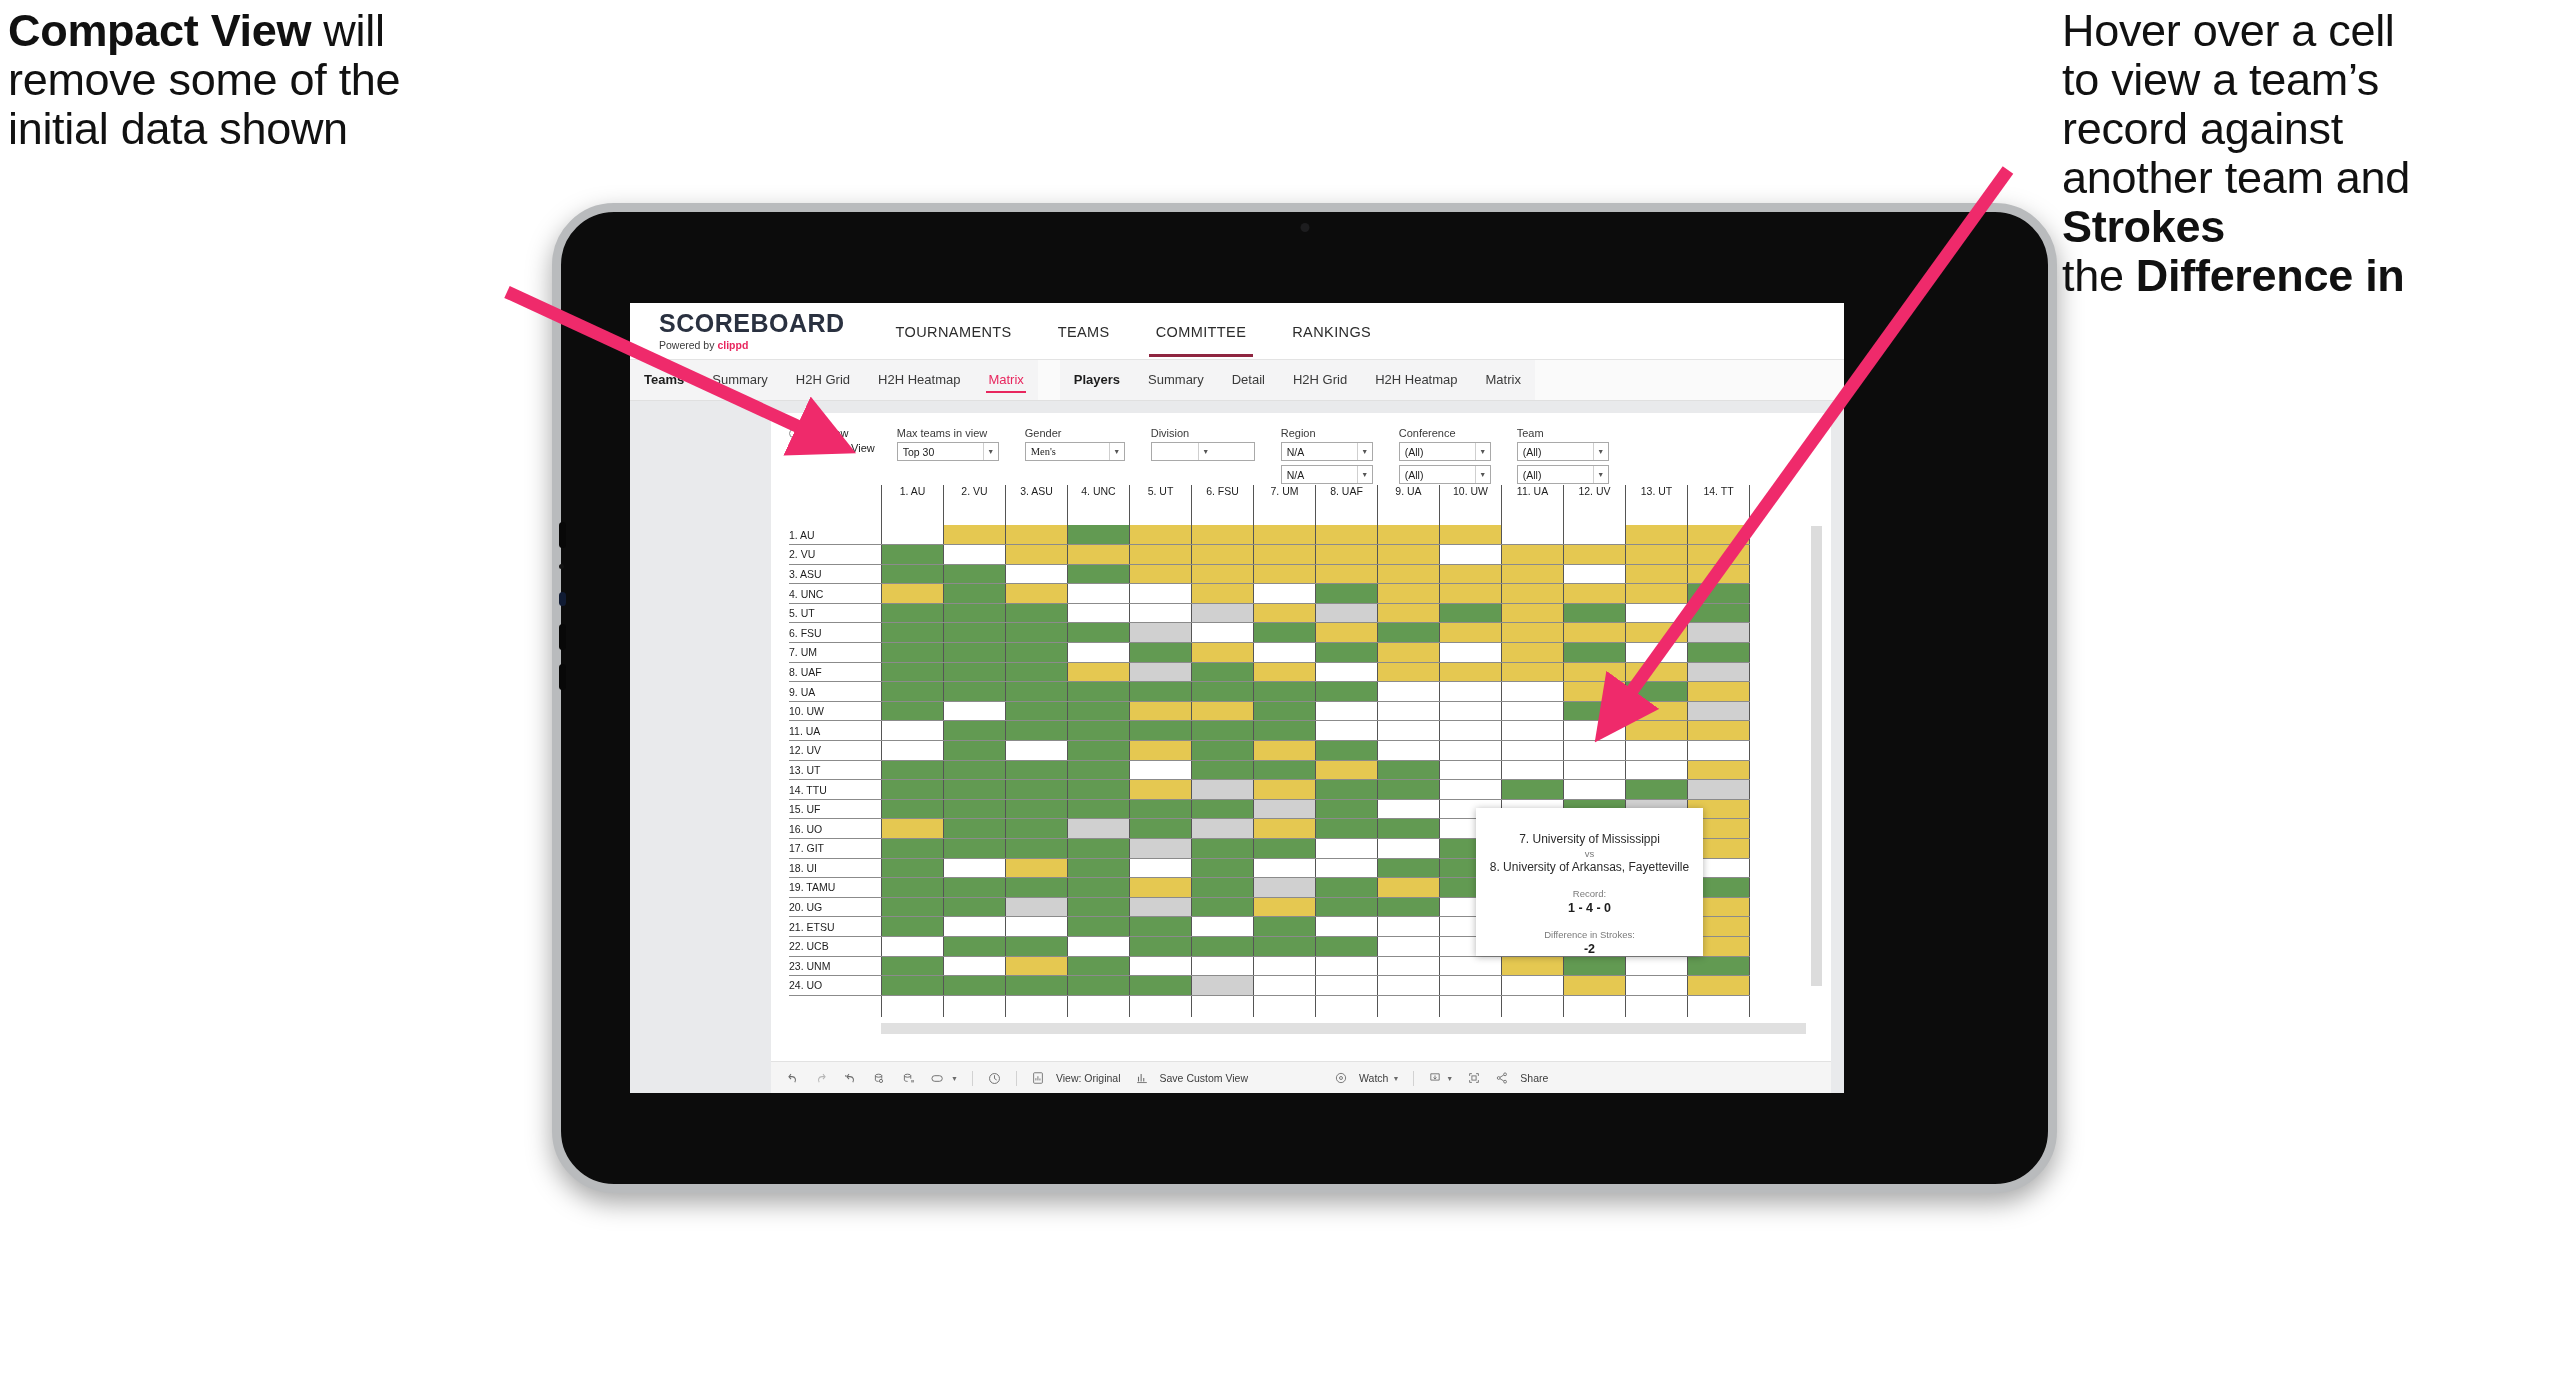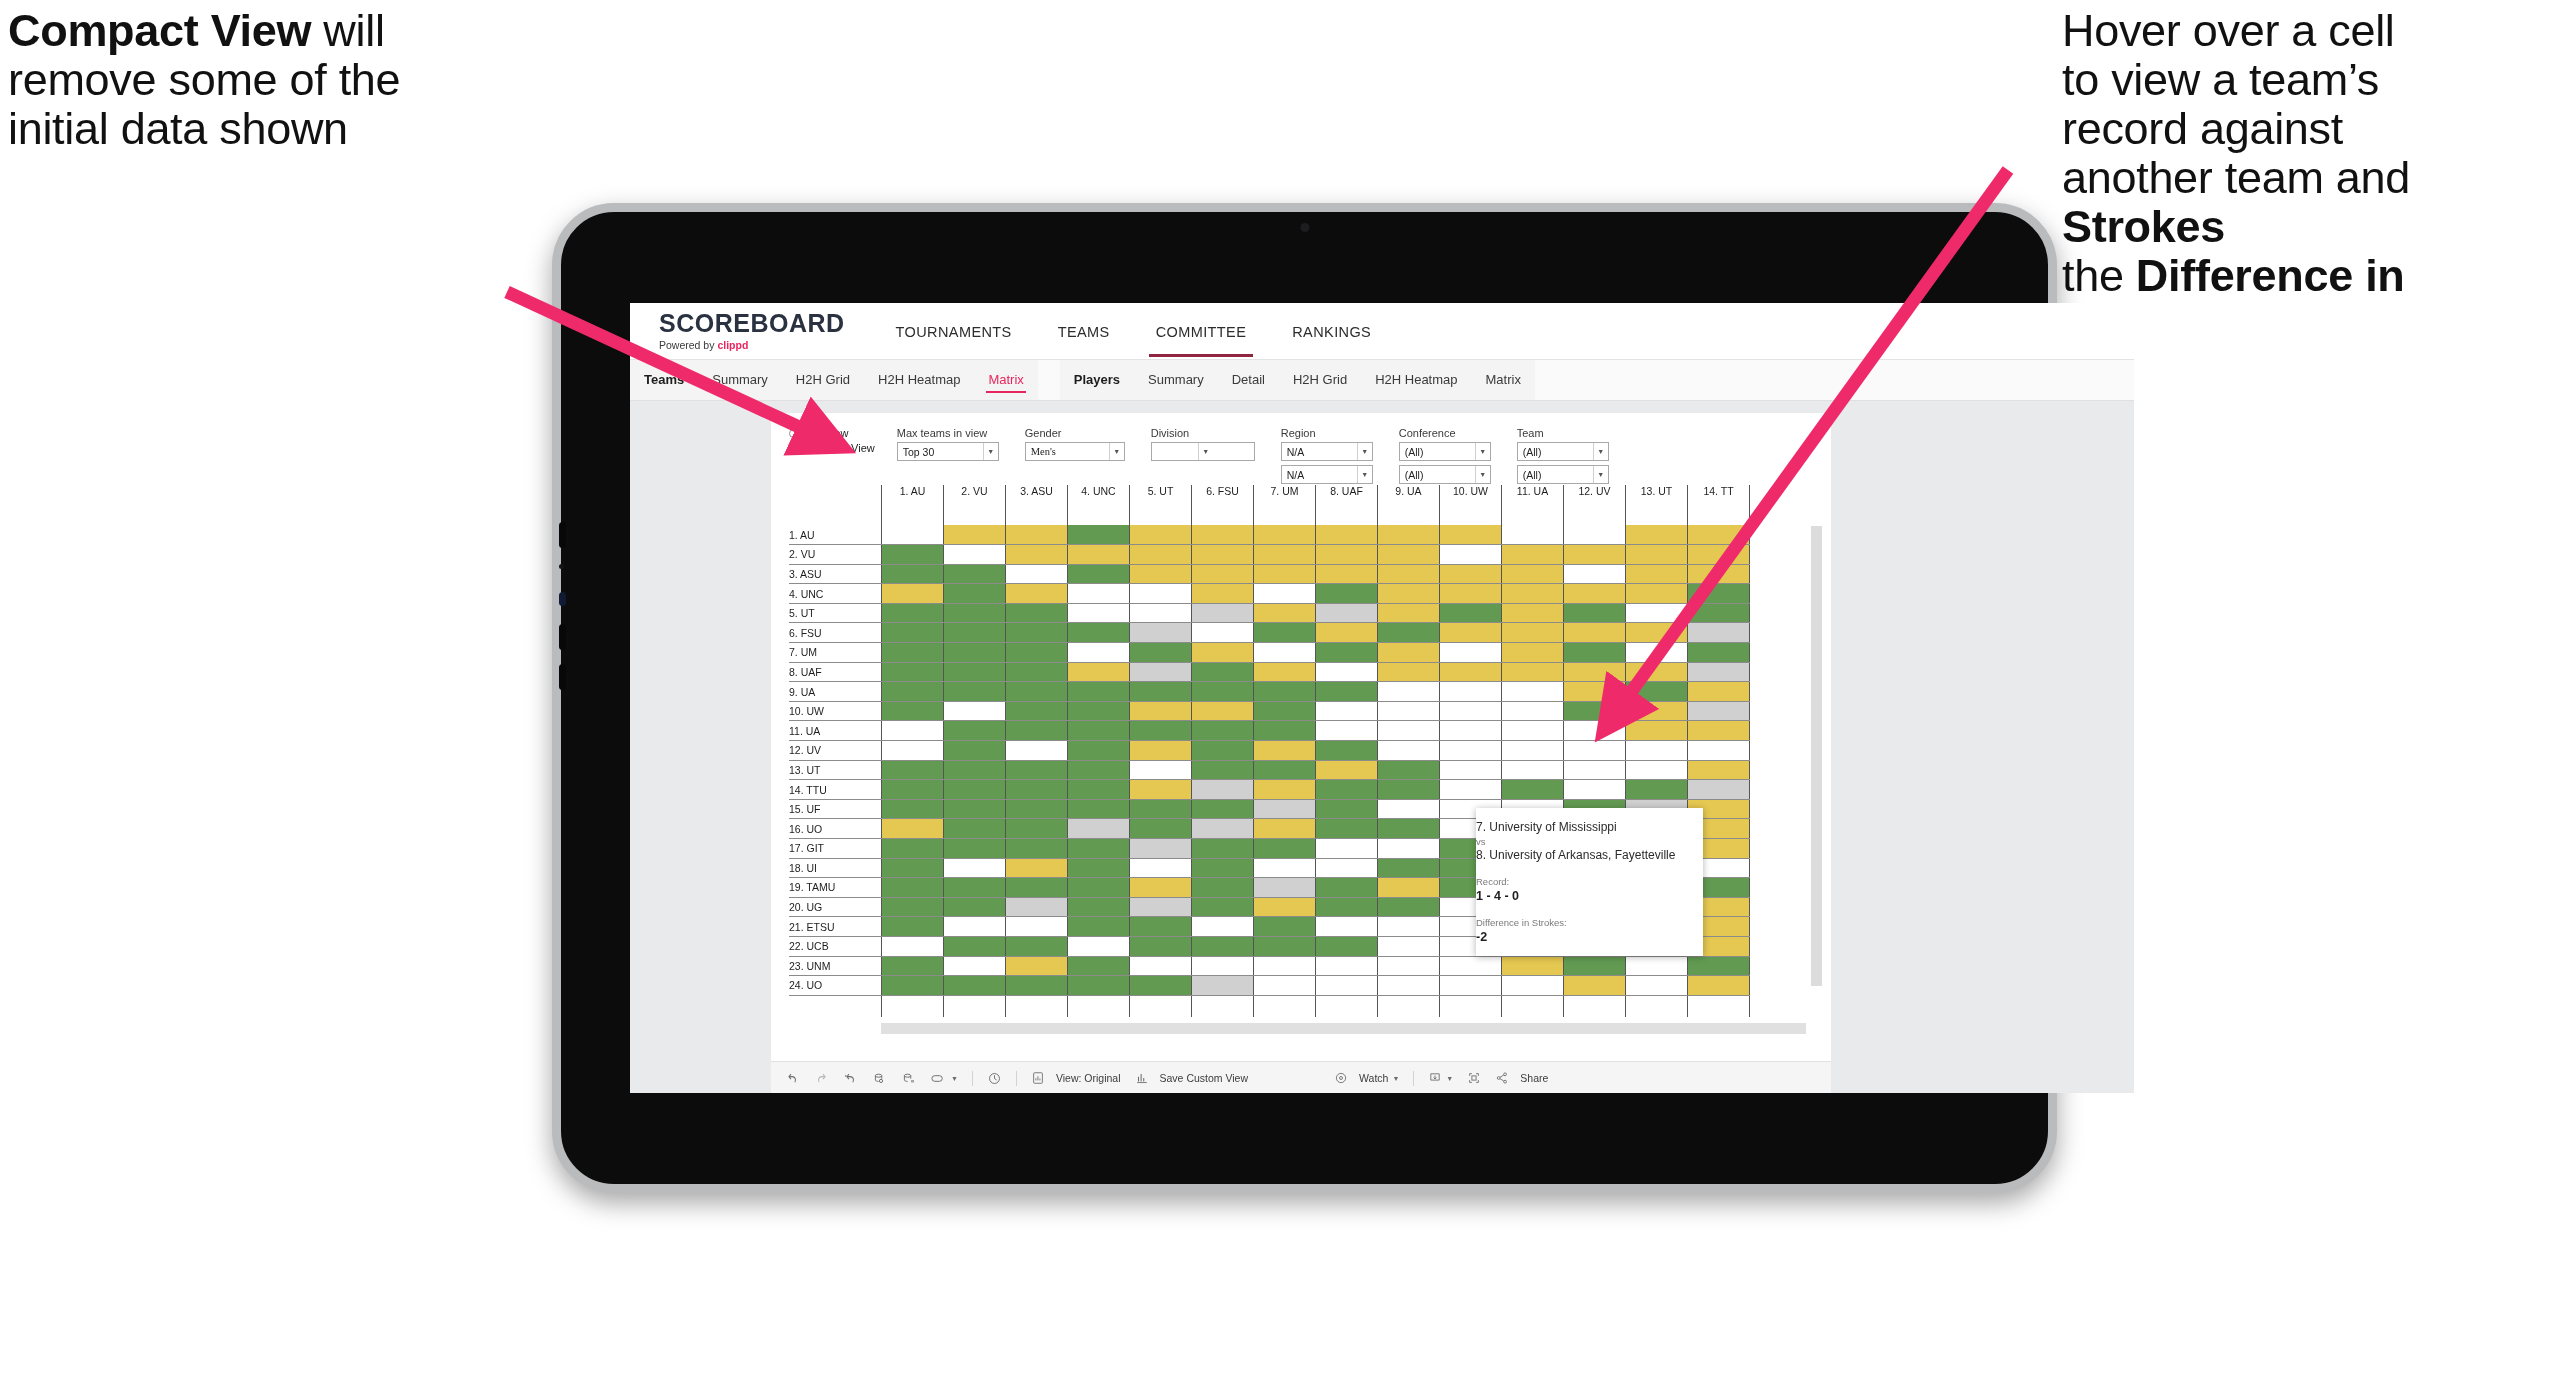--- a/index.html
+++ b/index.html
@@ -27,21 +27,21 @@
     width:9px;height:9px;border-radius:50%;background:#1d1d1f;
   }
   .side-btn{position:absolute;left:-2px;background:#080808;border-radius:4px;}
   #sb1{top:310px;width:7px;height:26px;}
   #sb2{top:352px;width:5px;height:5px;border-radius:50%;background:#141414;}
   #sb3{top:380px;width:7px;height:14px;background:#101b33;}
   #sb4{top:412px;width:7px;height:26px;}
   #sb5{top:452px;width:7px;height:26px;}
   
   #screen{
-    position:absolute;left:630px;top:303px;width:1504px;height:790px;
+    position:absolute;left:630px;top:303px;width:1214px;height:790px;
     background:#e9eaec;overflow:hidden;font-size:12px;color:#2b2b2b;
   }
   
   #topnav{height:56px;background:#fff;display:flex;align-items:center;
           border-bottom:1px solid #e3e3e3;position:relative;}
   #brand{padding-left:29px;padding-right:28px;}
   .brand-title{font-size:25px;font-weight:800;letter-spacing:0.5px;color:#2a3140;
                font-family:"Liberation Sans",sans-serif;line-height:1;}
   .brand-sub{font-size:10.5px;color:#3b3b3b;margin-top:3px;}
   .brand-sub i{font-style:normal;color:#e8265e;font-weight:600;}
@@ -90,21 +90,21 @@
   .c-g{background:#629a52;}
   .c-y{background:#e5c851;}
   .c-w{background:#ffffff;}
   .c-s{background:#d0d0d0;}
   .tailrow .cell{background:#fff;border-bottom:none;height:22px;}
   
   #vscroll{position:absolute;right:-13px;top:41px;width:11px;height:460px;background:#dcdcdc;}
   #hscroll{position:absolute;left:92px;top:538px;width:925px;height:11px;background:#e0e0e0;}
   
   #tooltip{position:absolute;left:705px;top:395px;width:227px;height:148px;background:#fff;
-           box-shadow:0 1px 7px rgba(0,0,0,.30);text-align:left;padding-top:12px;box-sizing:border-box;}
+           box-shadow:0 1px 7px rgba(0,0,0,.30);text-align:center;padding-top:24px;box-sizing:border-box;}
   .tt-t1{font-size:12px;color:#2b2b2b;}
   .tt-vs{font-size:9.5px;color:#7a7a7a;margin:2px 0 1px;}
   .tt-t2{font-size:12px;color:#2b2b2b;}
   .tt-lbl{font-size:9.5px;color:#7a7a7a;margin-top:14px;}
   .tt-val{font-size:12.5px;color:#1d1d1d;font-weight:600;margin-top:2px;}
   
   #toolbar{position:absolute;left:141px;top:758px;width:1060px;height:32px;background:#f5f5f5;
            border-top:1px solid #e2e2e2;display:flex;align-items:center;
            font-size:11px;color:#555;}
   .tb{display:flex;align-items:center;margin-left:14px;white-space:nowrap;}

